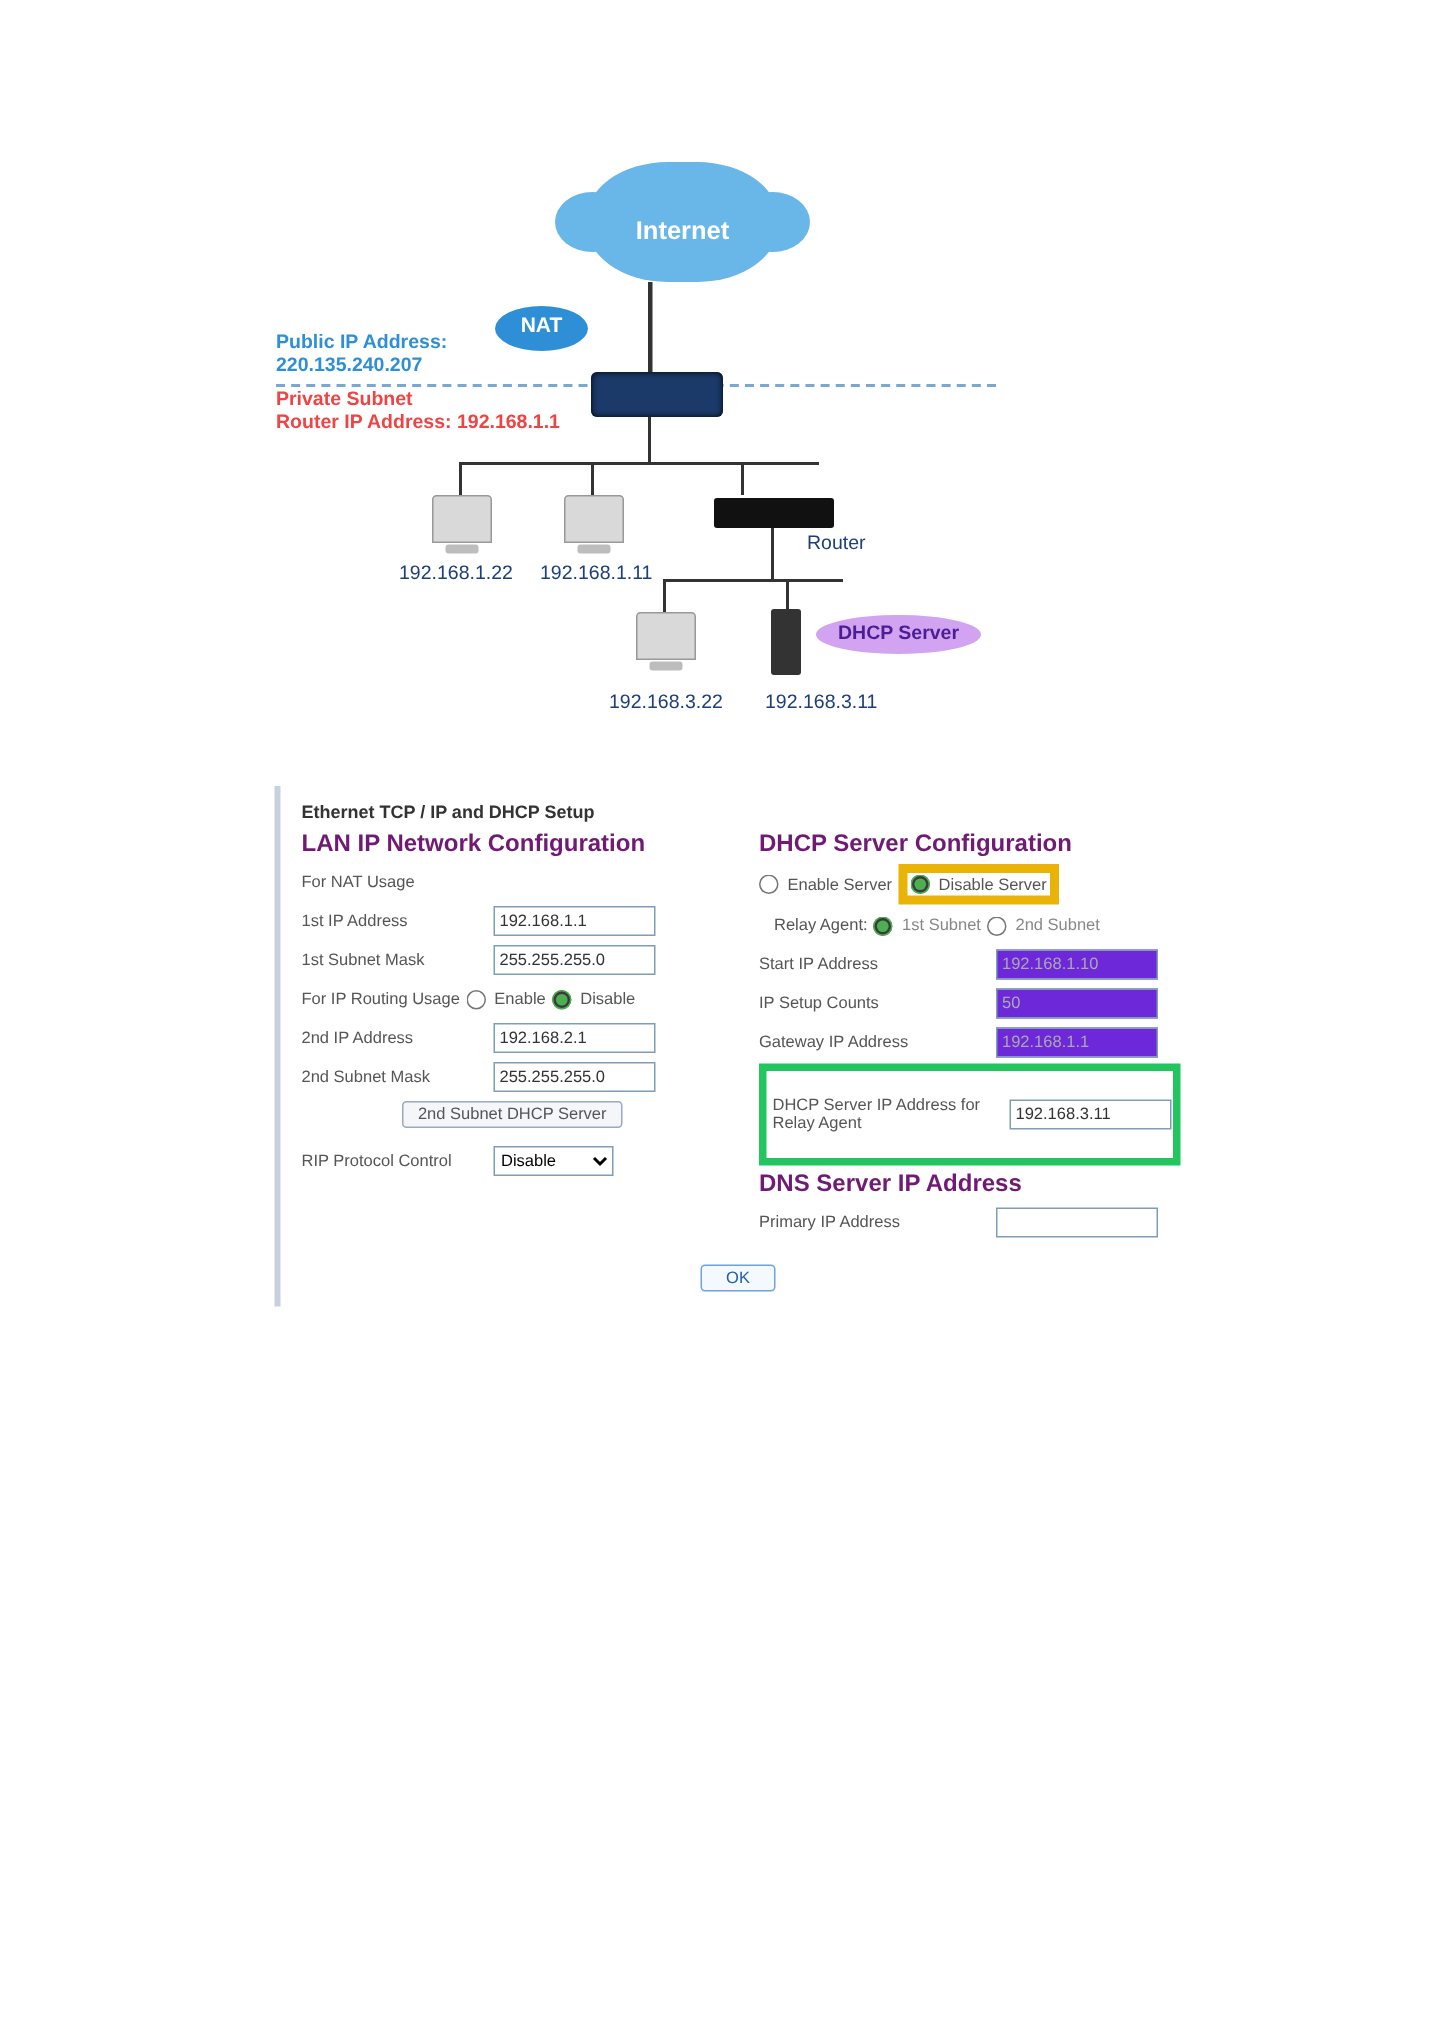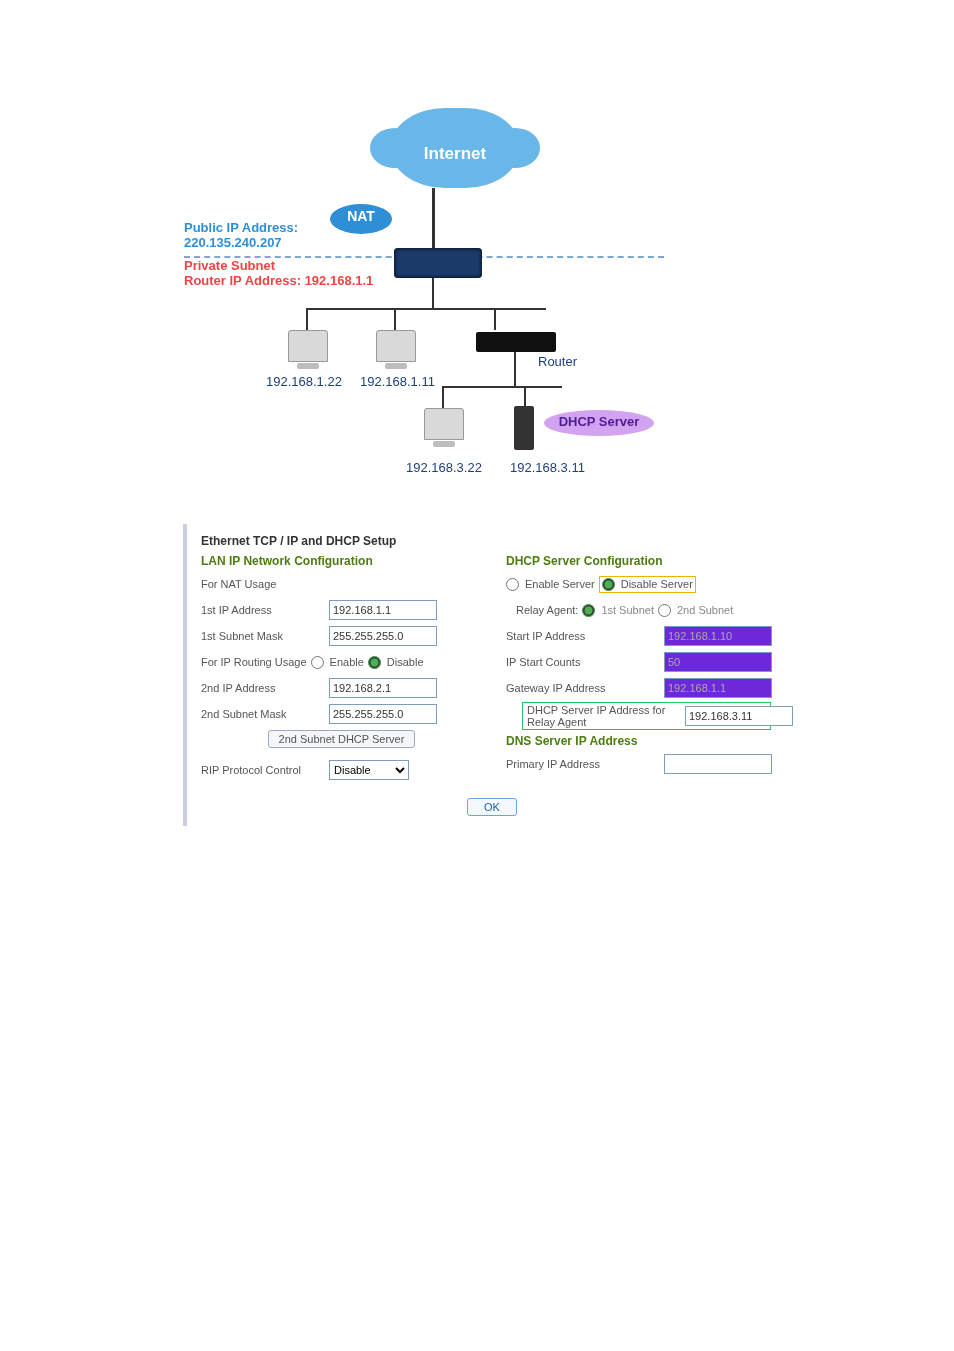--- a/index.html
+++ b/index.html
@@ -235,22 +235,22 @@
   .cols {
     display: flex;
   }
   .col {
     width: 50%;
     padding: 0 10px 8px 14px;
     box-sizing: border-box;
   }
   .sec-head {
     font-weight: bold;
-    font-size: 12px;
-    color: #4d7c0f;
+    font-size: 16px;
+    color: #701a75;
     margin-bottom: 4px;
   }
   .row23 {
     display: flex;
     align-items: center;
     min-height: 24px;
     font-size: 11px;
     color: #555;
     gap: 6px;
     margin: 2px 0;
@@ -301,30 +301,30 @@
   }
   select{
     font-size:11px;
     font-family:inherit;
     border:1px solid #7f9db9;
     height:20px;
     width:80px;
     background:#fff;
   }
   .red-box{
-    border:1px solid #eab308;
+    border:6px solid #eab308;
     padding:1px 2px;
     display:inline-flex;
     align-items:center;
     gap:4px;
   }
   .red-box-full{
-    border:1px solid #22c55e;
-    padding:1px 4px;
-    margin:1px 16px;
+    border:5px solid #22c55e;
+    padding:17px 4px;
+    margin:1px 0;
   }
   .ok-row{
     text-align:center;
     padding:6px 0 10px 0;
   }
   .ok-btn{
     font-size:11px;
     padding:2px 16px;
     border:1px solid #6fa0e0;
     border-radius:3px;
@@ -454,21 +454,21 @@
           <span class="muted">1st Subnet</span>
           <input type="radio" name="relaysub" style="">
           <span class="muted">2nd Subnet</span>
         </div>
 
         <div class="row23">
           <span class="label-wide">Start IP Address</span>
           <input type="text" disabled="" value="192.168.1.10" style="">
         </div>
         <div class="row23">
-          <span class="label-wide">IP Start Counts</span>
+          <span class="label-wide">IP Setup Counts</span>
           <input type="text" disabled="" value="50" style="">
         </div>
         <div class="row23">
           <span class="label-wide">Gateway IP Address</span>
           <input type="text" disabled="" value="192.168.1.1" style="">
         </div>
 
         <div class="red-box-full">
           <div class="row23" style="margin:0;">
             <span class="label-wide">DHCP Server IP Address for Relay Agent</span>

